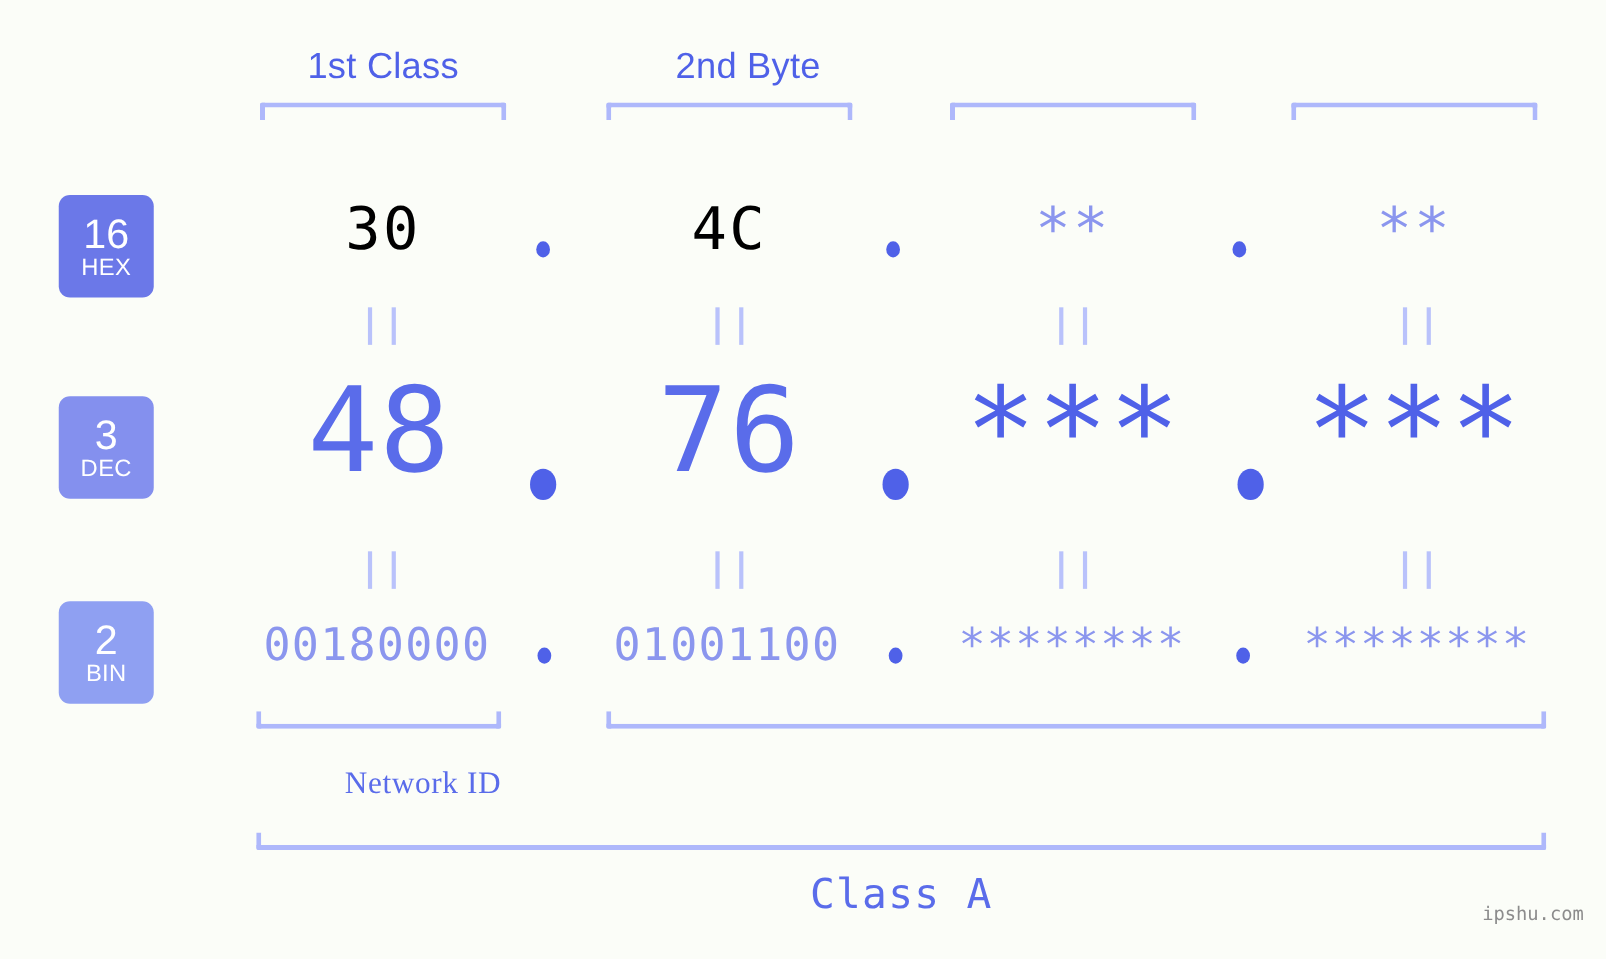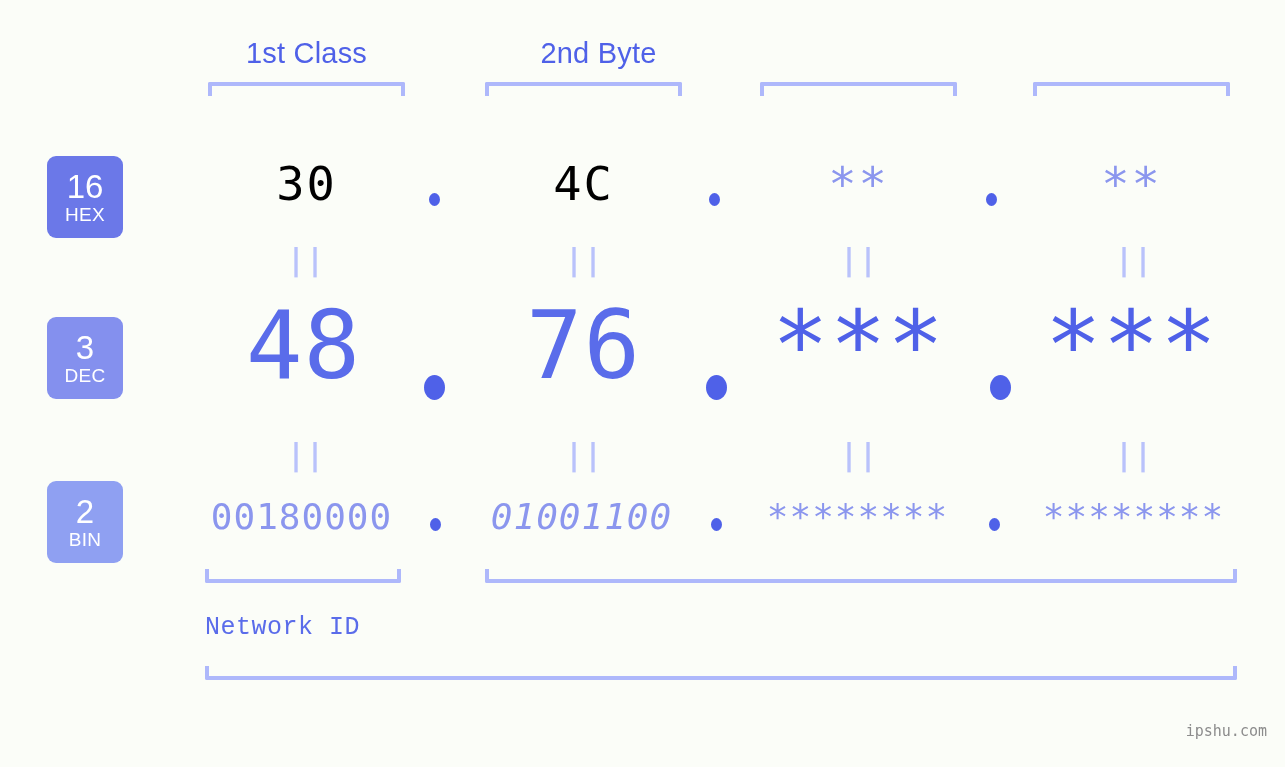--- a/index.html
+++ b/index.html
@@ -159,22 +159,22 @@
     line-height: 30px;
     text-align: center;
     width: 40px;
     letter-spacing: 1px;
     font-weight: 700;
   }
 
   
   .id-label {
     position: absolute;
-    text-align: left;
-    font-family: Liberation Mono, monospace;
+    text-align: right;
+    font-family: Liberation Serif, serif;
     font-size: 25px;
     color: #5a6cea;
     white-space: nowrap;
     letter-spacing: 0.5px;
   }
 
   
   .class-label {
     position: absolute;
     text-align: center;
@@ -257,31 +257,32 @@
 
   <div class="eq" style="left:286px; top:440px;">||</div>
   <div class="eq" style="left:564px; top:440px;">||</div>
   <div class="eq" style="left:839px; top:440px;">||</div>
   <div class="eq" style="left:1114px; top:440px;">||</div>
 
   <div class="row-bin">
     <div class="val" style="left:203px; width:197px;">00180000</div>
     <div class="dot" style="left:430px;"></div>
 
-    <div class="val" style="left:483px; width:197px;font-style:italic;">01001100</div>
+    <div class="val" style="left:483px; width:197px;">01001100</div>
     <div class="dot" style="left:711px;"></div>
 
     <div class="val stars" style="left:759px; width:197px;">********</div>
     <div class="dot" style="left:989px;"></div>
 
     <div class="val stars" style="left:1035px; width:197px;">********</div>
   </div>
 
   <div class="bracket-up" style="left:205px; top:569px; width:196px;"></div>
   <div class="bracket-up" style="left:485px; top:569px; width:752px;"></div>
 
   <div class="id-label" style="left:205px; top:613px; width:196px;">Network ID</div>
 
   <div class="bracket-up" style="left:205px; top:666px; width:1032px;"></div>
+  <div class="class-label" style="left:205px; top:695px; width:1032px;">Class A</div>
 
   <div class="watermark">ipshu.com</div>
 
 </div>
 
 </body></html>

